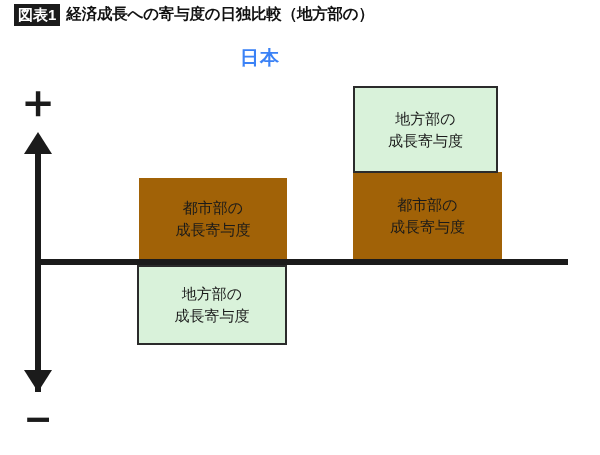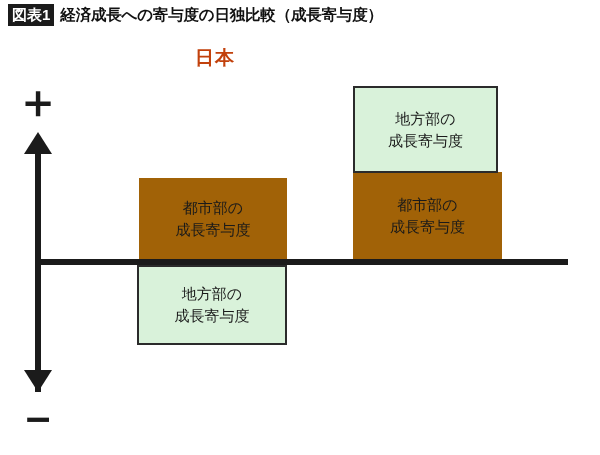--- a/index.html
+++ b/index.html
@@ -16,24 +16,24 @@
   }
   #figure-root {
     position: relative;
     width: 600px;
     height: 455px;
   }
 
   
   .title-row {
     position: absolute;
-    left: 8px;
+    left: 14px;
     top: 4px;
     display: flex;
-    align-items: flex-end;
+    align-items: flex-start;
     white-space: nowrap;
   }
   .title-badge {
     background: #1b1b1b;
     color: #ffffff;
     font-size: 15px;
     font-weight: bold;
     line-height: 1;
     padding: 3px 4px 4px 4px;
     letter-spacing: 0px;
@@ -44,23 +44,23 @@
     color: #111111;
     margin-left: 6px;
     letter-spacing: -0.2px;
   }
 
   
   .country-label {
     position: absolute;
     font-size: 19px;
     font-weight: bold;
-    color: #c2410c;
+    color: #3b82f6;
     letter-spacing: 1px;
-    text-align: center;
+    text-align: right;
   }
   #country-japan {
     left: 150px;
     top: 45px;
     width: 130px;
   }
   #country-germany {
     left: 365px;
     top: 43px;
     width: 135px;
@@ -176,21 +176,21 @@
     display: block;
   }
 </style>
 </head>
 <body>
 
 <div id="figure-root">
 
   <div class="title-row">
     <span class="title-badge">図表1</span>
-    <span class="title-text">経済成長への寄与度の日独比較（成長寄与度）</span>
+    <span class="title-text">経済成長への寄与度の日独比較（地方部の）</span>
   </div>
 
   <div class="country-label" id="country-japan">日本</div>
 
   <div class="sign" id="sign-plus">＋</div>
   <div class="arrow-up"></div>
   <div class="axis-vline"></div>
   <div class="arrow-down"></div>
   <div class="sign" id="sign-minus">－</div>
 

